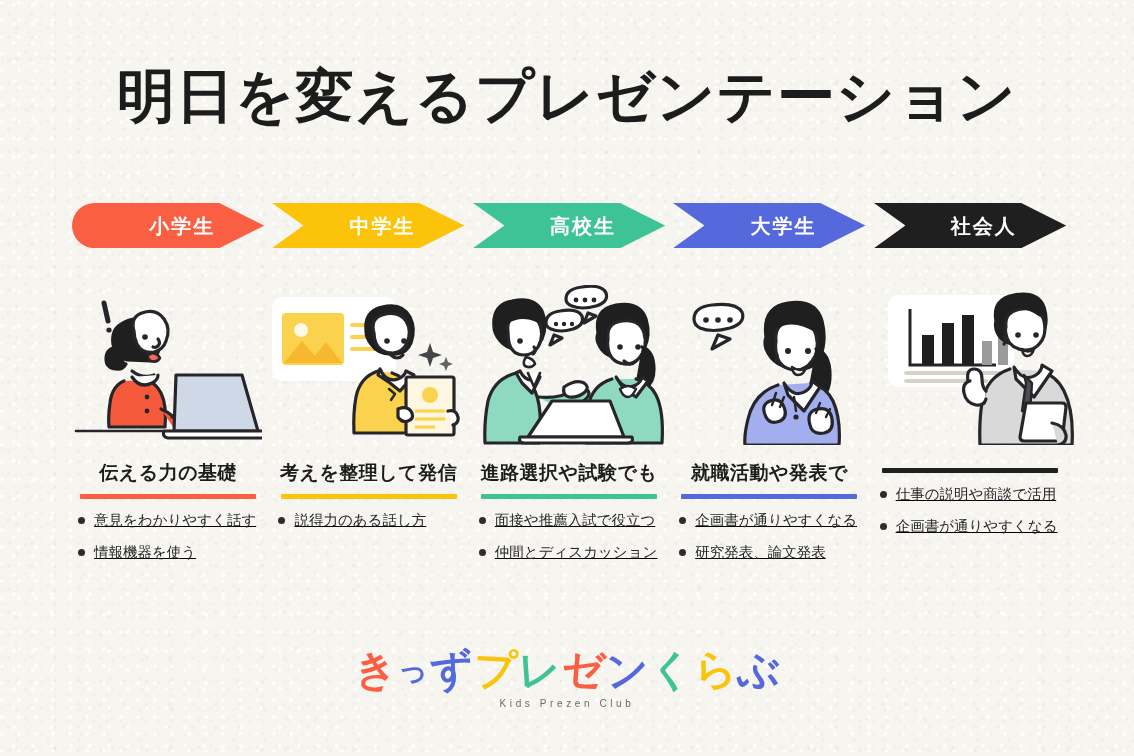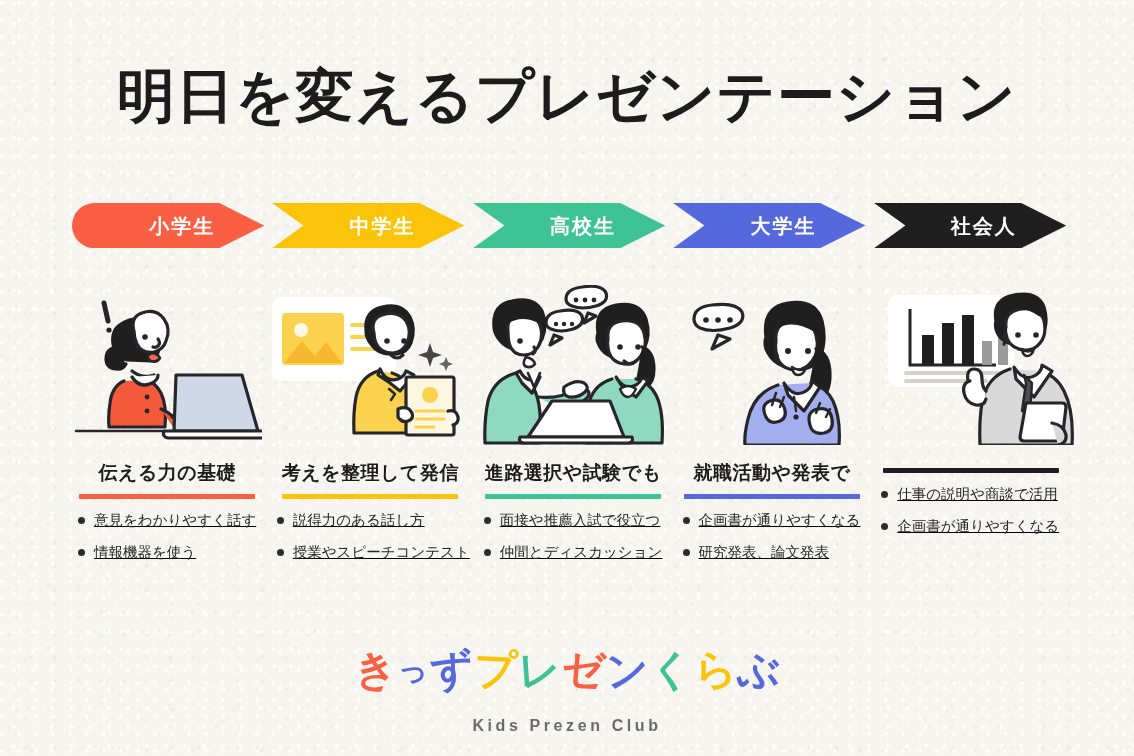--- a/index.html
+++ b/index.html
@@ -167,25 +167,25 @@
     display: flex;
     align-items: flex-end;
     gap: 2px;
     font-size: 42px;
     font-weight: 700;
     line-height: 48px;
     letter-spacing: -1px;
   }
   .logo-main span { display: inline-block; }
   .logo-sub {
-    margin-top: 23px;
-    font-size: 16px;
+    margin-top: 4px;
+    font-size: 10px;
     letter-spacing: 3.6px;
     color: #6b6b6b;
-    font-weight: 700;
+    font-weight: 400;
   }
 </style>
 </head>
 <body>
 
 <div class="paper"></div>
 
 <div class="stage">
 
   <div class="title">明日を変えるプレゼンテーション</div>
@@ -420,24 +420,20 @@
     </div>
 
     <div class="card">
       <div class="card-head">考えを整理して発信</div>
       <div class="card-rule" style="background:#fbc40a"></div>
       <div class="bullets">
         <div class="bullet">
           <span class="dot"></span>
           <span>説得力のある話し方</span>
         </div>
-        <div class="bullet">
-          <span class="dot"></span>
-          <span>授業やスピーチコンテスト</span>
-        </div>
       </div>
     </div>
 
     <div class="card">
       <div class="card-head">進路選択や試験でも</div>
       <div class="card-rule" style="background:#3ec396"></div>
       <div class="bullets">
         <div class="bullet">
           <span class="dot"></span>
           <span>面接や推薦入試で役立つ</span>

